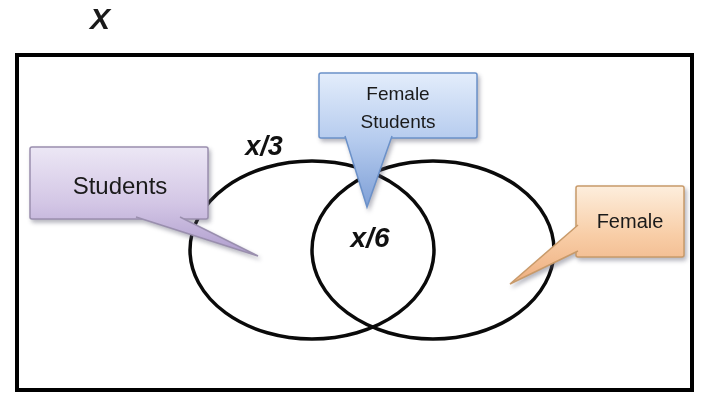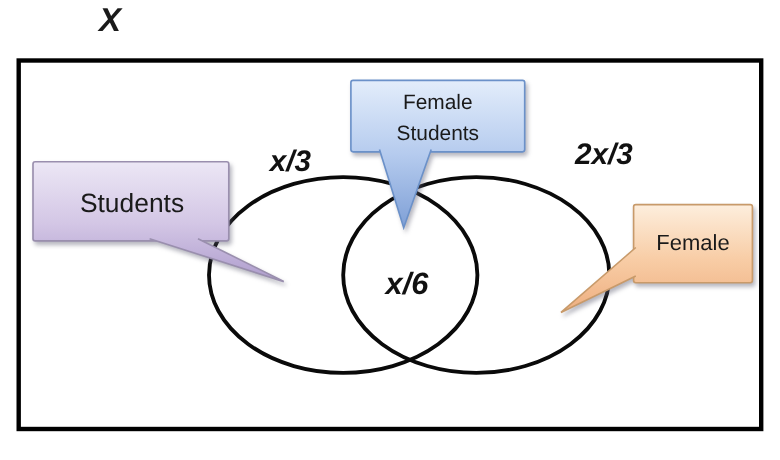--- a/index.html
+++ b/index.html
@@ -50,21 +50,21 @@
     position: absolute;
     font-size: 27px;
     font-weight: bold;
     font-style: italic;
     color: #111111;
     text-align: center;
     z-index: 3;
   }
   .label-left-set   { left: 225px; top: 131px; width: 78px; }
   .label-right-set  { left: 500px; top: 125px; width: 98px; }
-  .label-intersection { left: 330px; top: 222px; width: 80px; font-size: 28px; margin-top: 20px; }
+  .label-intersection { left: 330px; top: 222px; width: 80px; font-size: 28px; }
   .callout-label {
     position: absolute;
     color: #1a1a1a;
     text-align: center;
     z-index: 3;
   }
   .label-students {
     left: 40px; top: 172px; width: 160px;
     font-size: 24px;
   }
@@ -120,21 +120,20 @@
     </g>
 
     <g class="shadowed">
       <rect x="576" y="186" width="108" height="71" rx="2" fill="url(#gradOrange)" stroke="#c89a6a" stroke-width="1.5"></rect>
       <path d="M578,225 L510,284 L578,251" fill="url(#gradOrange)" stroke="#c89a6a" stroke-width="1.5"></path>
     </g>
   </svg>
 
   <div class="set-value-label label-left-set">x/3</div>
 
-  <div class="set-value-label label-right-set">2x/3</div>
 
   <div class="set-value-label label-intersection">x/6</div>
 
   <div class="callout-label label-students">Students</div>
 
   <div class="callout-label label-female">Female</div>
 
   <div class="callout-label label-female-students">Female Students</div>
 
 </div>

